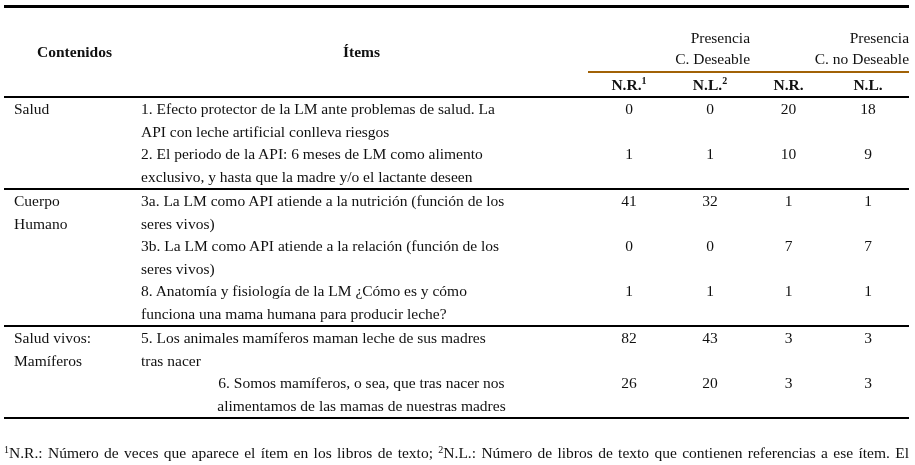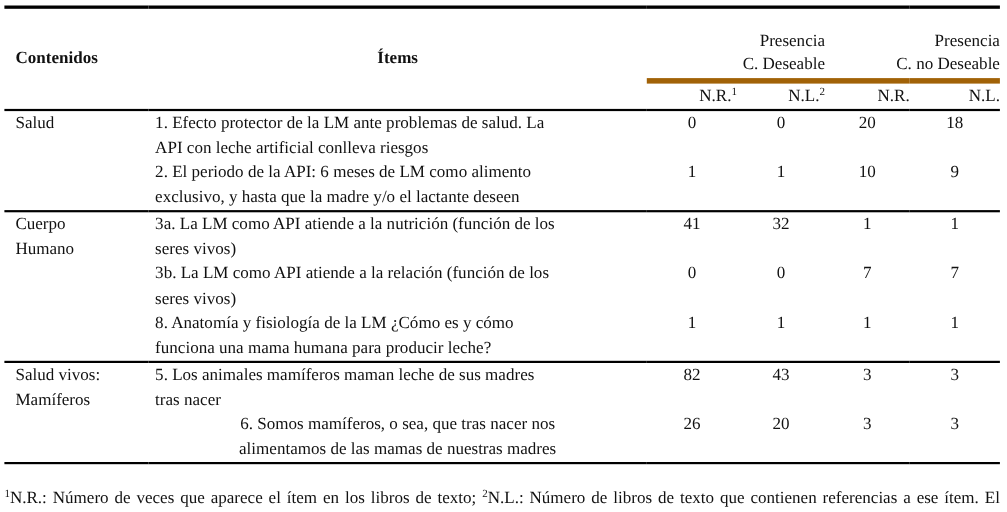--- a/index.html
+++ b/index.html
@@ -14,24 +14,24 @@
   col.c1 { width: 131px; }
   col.c2 { width: 453px; }
   col.c3 { width: 82px; }
   col.c4 { width: 80px; }
   col.c5 { width: 77px; }
   col.c6 { width: 82px; }
   td, th { padding: 0; vertical-align: top; line-height: 22.5px; }
   .top-rule td, .top-rule th { border-top: 3px solid #000; }
   th { font-weight: normal; }
   th.bold { font-weight: bold; vertical-align: middle; }
-  th.left { text-align: left; padding-left: 10px; }
+  th.left { text-align: center; padding-left: 10px; }
   th.center { text-align: center; }
   .grp { text-align: right; line-height: 21px; padding-top: 19px; padding-bottom: 2px; }
-  .sub th { text-align: right; border-top: 5px solid #a16207; line-height: 23px; }
+  .sub th { text-align: center; border-top: 2px solid #a16207; line-height: 23px; font-weight: bold; }
   .sec-start td { border-top: 2.5px solid #000; }
   td.cat { padding-left: 10px; }
   td.item { padding-left: 6px; padding-right: 6px; }
   td.num { text-align: center; vertical-align: top; }
   .last-row td { border-bottom: 2px solid #000; text-align: center; }
   sup { font-size: 10px; vertical-align: 6px; line-height: 0; }
   .foot {
     position: absolute; left: 4px; top: 442px; width: 905px;
     line-height: 22px; text-align: justify; text-align-last: left;
   }

